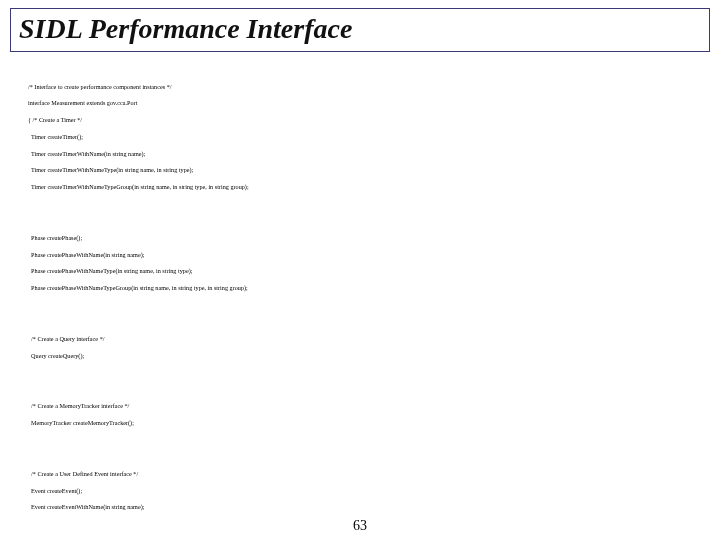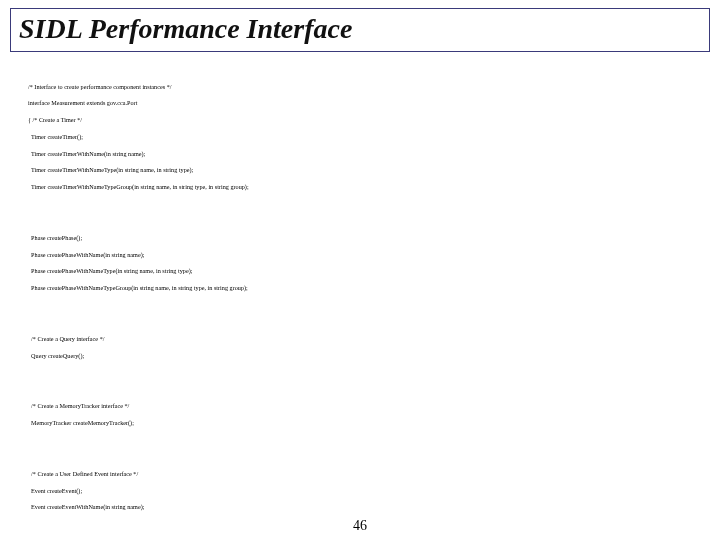--- a/index.html
+++ b/index.html
@@ -84,13 +84,13 @@
 <div>  Event createEventWithName(in string name);</div>
 </div>
 
 
 
 
 
 
 </div>
 
-<div class="page-num">46</div>
+<div class="page-num">63</div>
 
 </body></html>

